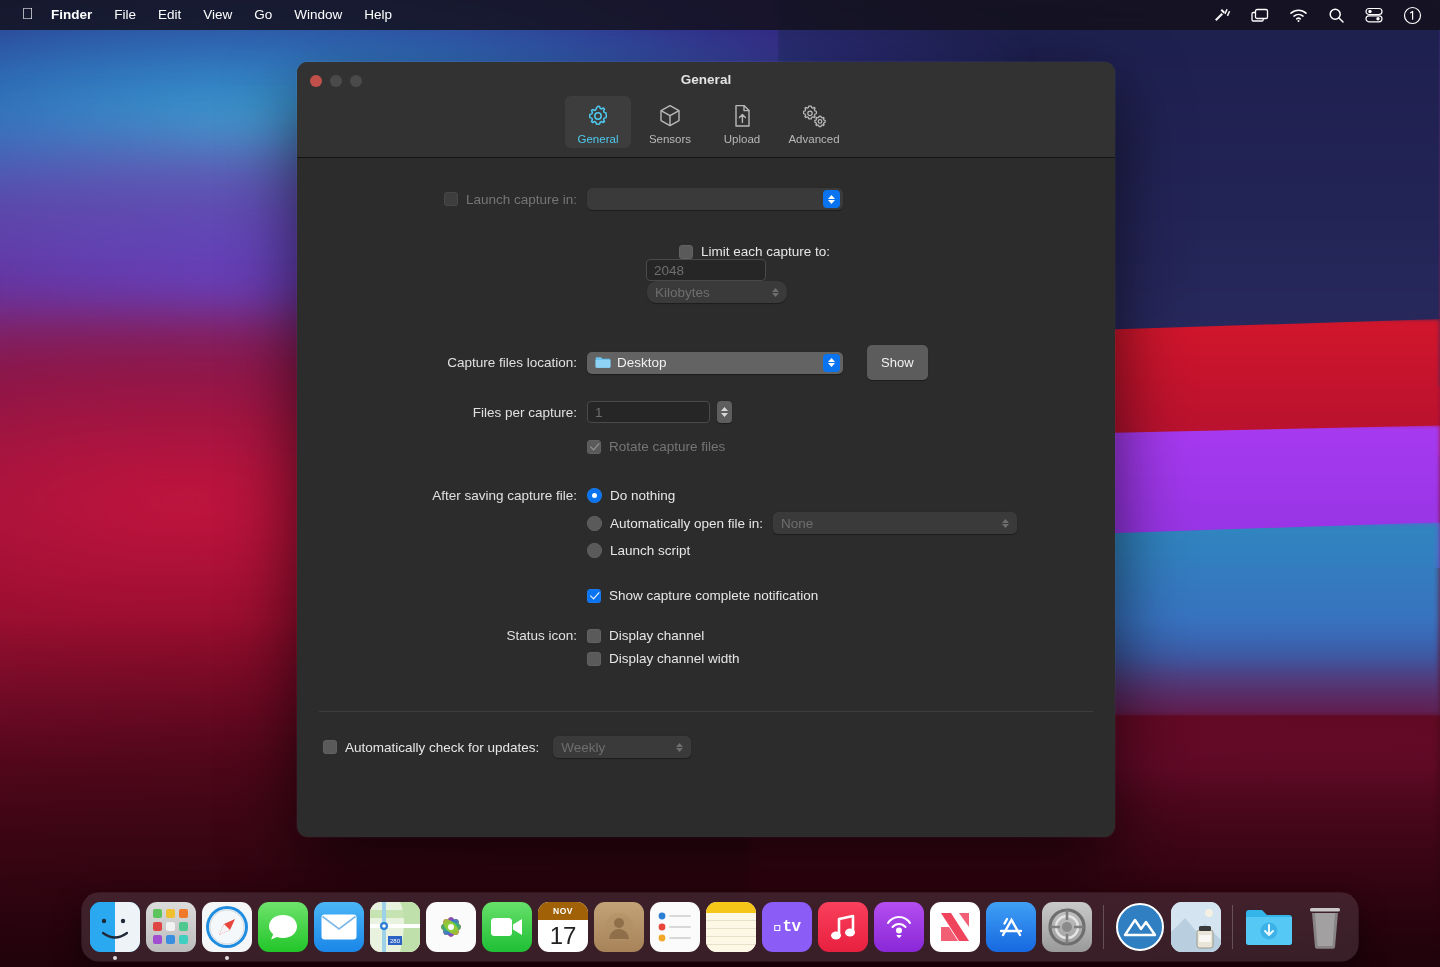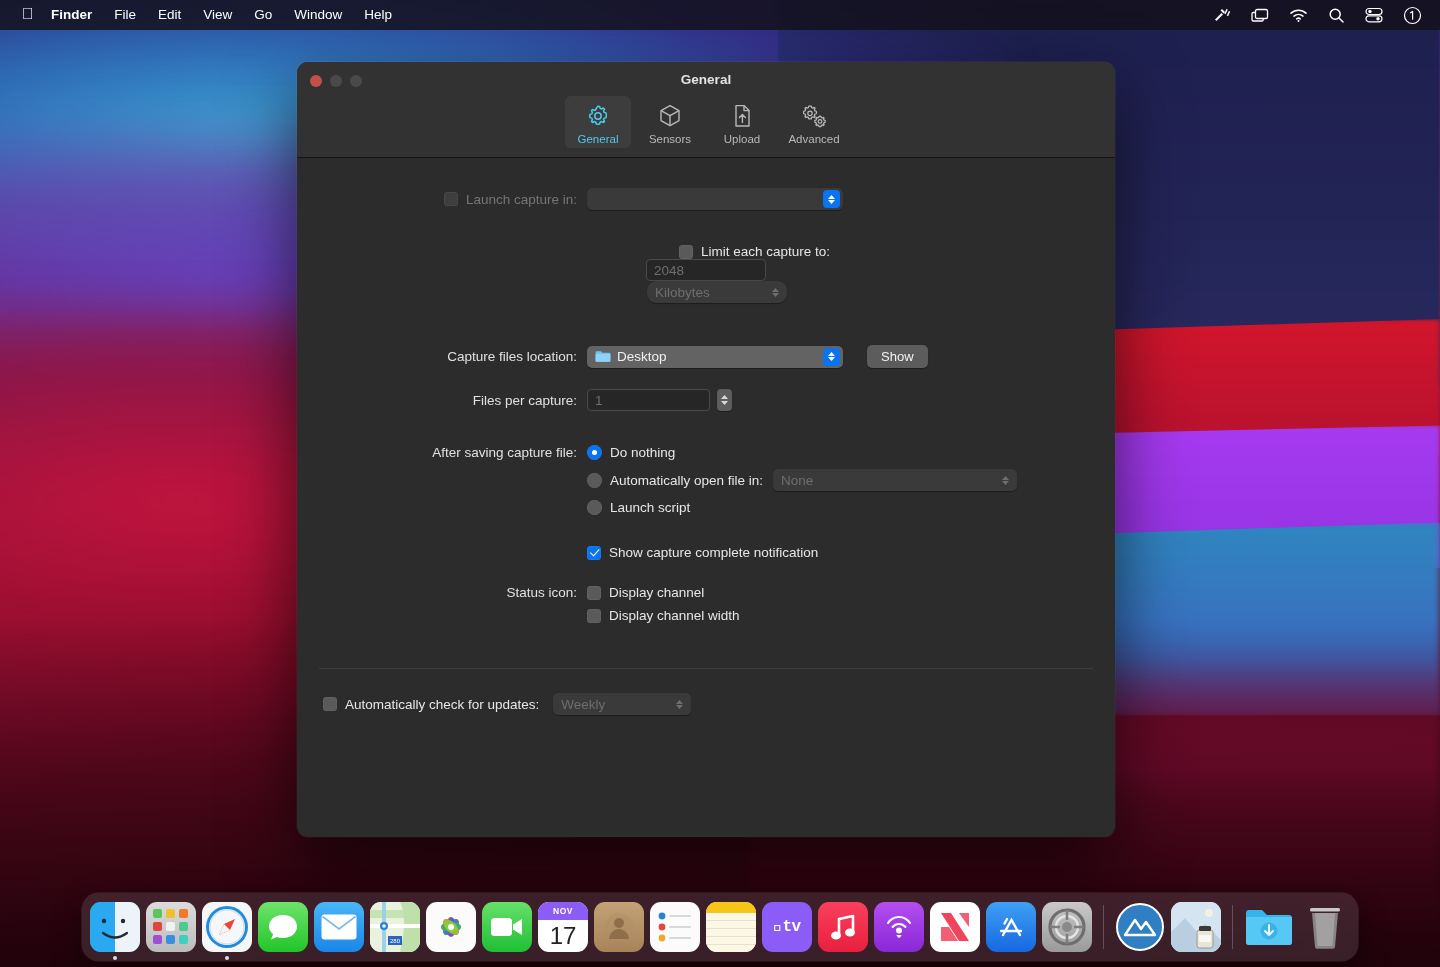--- a/index.html
+++ b/index.html
@@ -252,21 +252,21 @@
   
   .stepper {
     width: 15px; height: 22px; border-radius: 4px;
     background: #5e5e5e;
     display: flex; flex-direction: column; align-items: center; justify-content: center;
     gap: 2px; margin-left: 7px;
     box-shadow: 0 0.5px 1px rgba(0,0,0,0.35);
   }
   
   .btn {
-    height: 23px; padding: 0 14px; border-radius: 5px;
+    height: 35px; padding: 0 14px; border-radius: 5px;
     background: #5c5c5c; color: #f2f2f2; font-size: 13px;
     display: inline-flex; align-items: center; justify-content: center;
     box-shadow: 0 0.5px 1px rgba(0,0,0,0.35);
   }
   .hint { font-size: 12.5px; color: #b4b4b4; }
   .divider { height: 1px; background: #3d3d3d; }
 
   
   #dock {
     position: absolute; left: 50%; bottom: 6px;
@@ -516,20 +516,25 @@
             </svg>
           </span>
         <span class="chev">
             <svg width="7" height="4" viewBox="0 0 7 4">
               <path d="M3.5 4 L0 0 L7 0 Z" fill="#d8d8d8"></path>
             </svg>
           </span>
       </div>
     </div>
 
+    <div class="row" style="margin-top:16px;">
+      <div class="lbl-col"></div>
+      <span class="cbx checked-dim"></span>
+      <span class="cbx-label dim">Rotate capture files</span>
+    </div>
 
     <div class="row" style="margin-top:34px;">
       <div class="lbl-col">After saving capture file:</div>
       <span class="radio on"></span>
       <span class="cbx-label">Do nothing</span>
     </div>
     <div class="row" style="margin-top:9px;">
       <div class="lbl-col"></div>
       <span class="radio"></span>
       <span class="cbx-label">Automatically open file in:</span>
@@ -696,21 +701,21 @@
     <div class="dock-app" style="background:linear-gradient(to bottom,#67e06a,#1fbf35);">
       <svg width="32" height="22" viewBox="0 0 32 22">
         <rect x="0" y="2" width="21" height="18" rx="3.5" fill="#fff"></rect>
         <path d="M22 8.5 L31 3 V19 L22 13.5 Z" fill="#fff"></path>
       </svg>
     </div>
   </div>
 
   <div class="dock-slot">
     <div class="dock-app" style="background:#fff; flex-direction:column;">
-      <div style="width:100%;height:18px;background:#8b5cf6;color:#fff;font-size:8.5px;display:flex;align-items:center;justify-content:center;font-weight:bold;letter-spacing:.5px;">NOV</div>
+      <div style="width:100%;height:18px;background:#a16207;color:#fff;font-size:8.5px;display:flex;align-items:center;justify-content:center;font-weight:bold;letter-spacing:.5px;">NOV</div>
       <div style="flex:1;display:flex;align-items:center;justify-content:center;color:#222;font-size:24px;">17</div>
     </div>
   </div>
 
   <div class="dock-slot">
     <div class="dock-app" style="background:linear-gradient(to bottom,#c3a277,#a8835a);">
       <svg width="34" height="34" viewBox="0 0 34 34">
         <circle cx="17" cy="17" r="14" fill="#b08f64" opacity=".55"></circle>
         <circle cx="17" cy="13" r="5" fill="#8e6f49"></circle>
         <path d="M7 29 a10 10 0 0 1 20 0 Z" fill="#8e6f49"></path>

